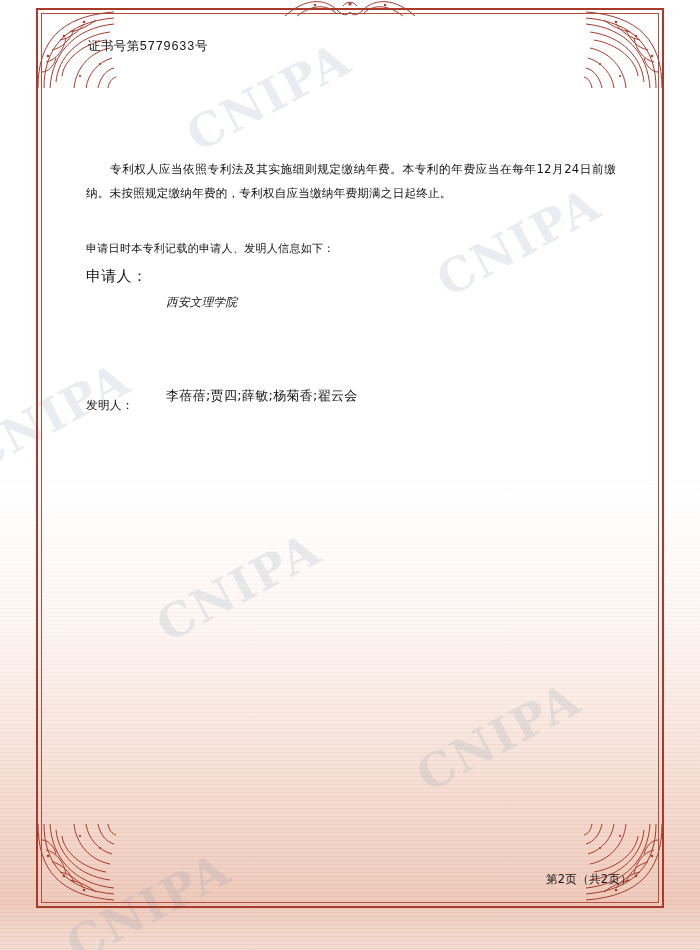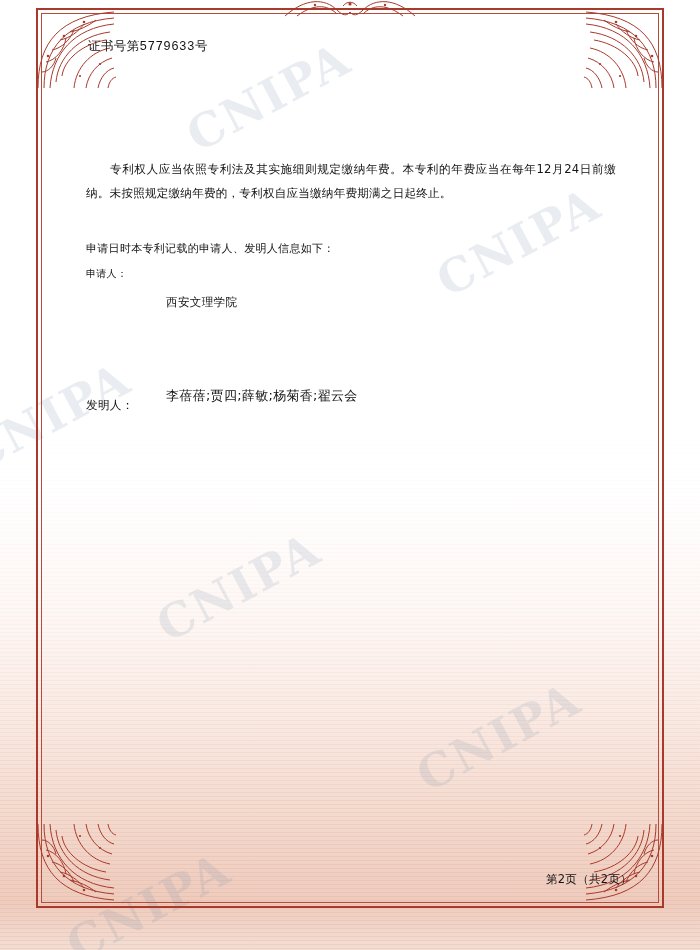--- a/index.html
+++ b/index.html
@@ -158,32 +158,33 @@
     font-size: 11px;
     color: #141414;
     letter-spacing: 0.3px;
     white-space: nowrap;
   }
 
   .label-applicant {
     position: absolute;
     left: 16px;
     top: 247px;
-    font-size: 10px;
+    font-size: 15px;
     color: #141414;
     letter-spacing: 0.3px;
     font-family: Liberation Mono, monospace;
   }
   .value-applicant {
     position: absolute;
     left: 96px;
     top: 275px;
     font-size: 11.6px;
     color: #141414;
     letter-spacing: 0.3px;
+    font-style: italic;
   }
 
   .label-inventor {
     position: absolute;
     left: 16px;
     top: 339px;
     font-size: 11.6px;
     color: #141414;
     letter-spacing: 0.3px;
     margin-top: 39px;

